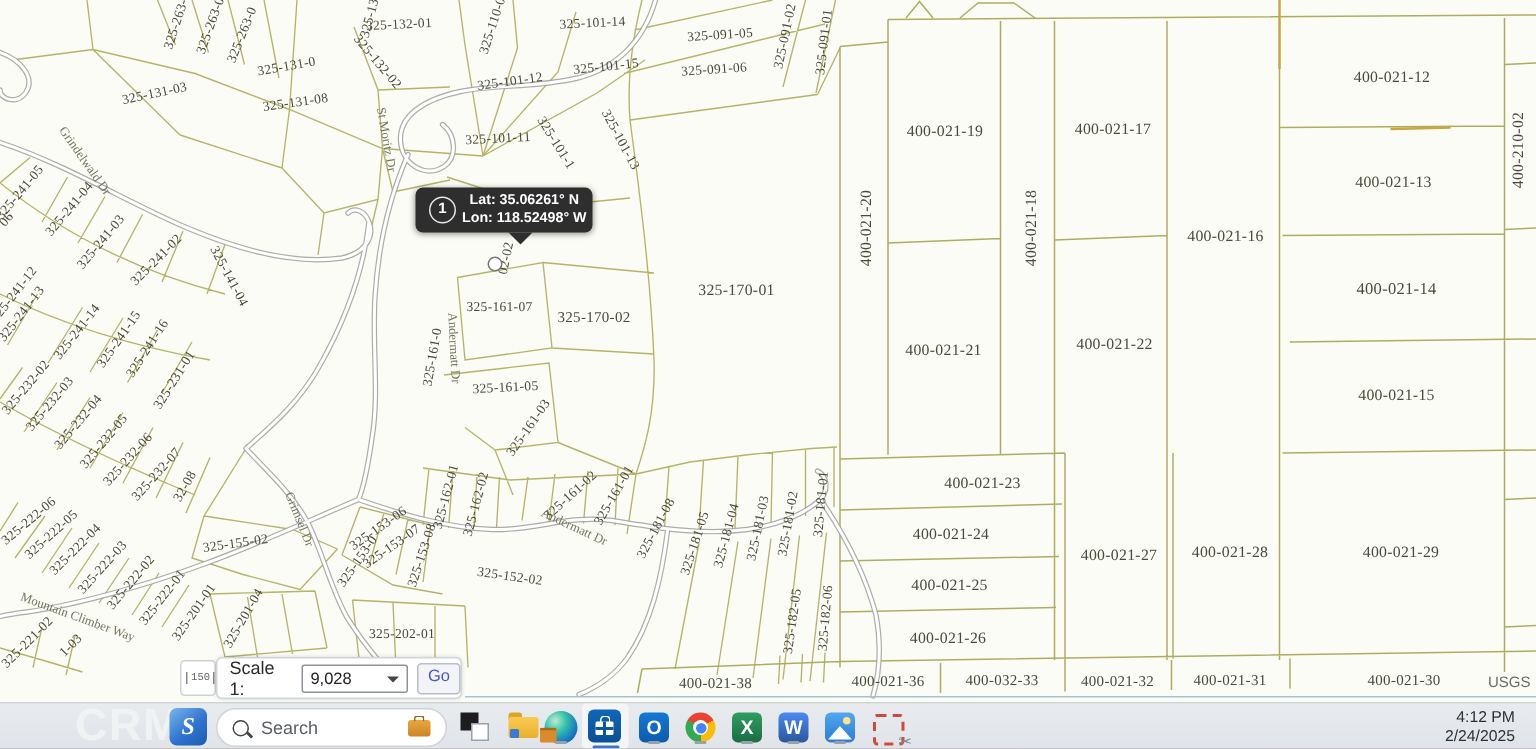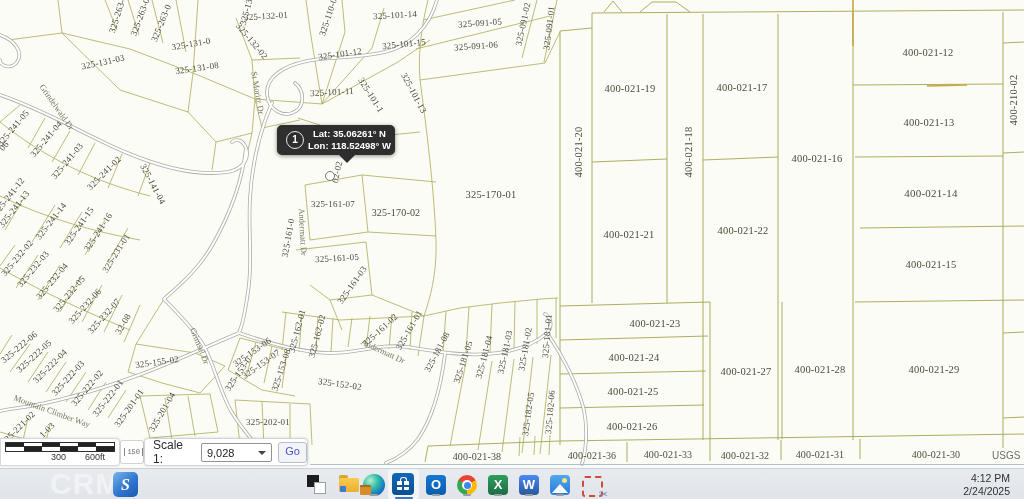--- a/index.html
+++ b/index.html
@@ -264,21 +264,21 @@
       <span class="plabel" style="left: 931px; top: 264px; transform: translate(-50%, -50%) rotate(0deg); font-size: 10.5px;">400-021-15</span>
       <span class="plabel" style="left: 634px; top: 323px; transform: translate(-50%, -50%) rotate(0deg); font-size: 10.5px; margin-left: 21px;">400-021-23</span>
       <span class="plabel" style="left: 634px; top: 357px; transform: translate(-50%, -50%) rotate(0deg); font-size: 10.5px;">400-021-24</span>
       <span class="plabel" style="left: 633px; top: 391px; transform: translate(-50%, -50%) rotate(0deg); font-size: 10.5px;">400-021-25</span>
       <span class="plabel" style="left: 632px; top: 426px; transform: translate(-50%, -50%) rotate(0deg); font-size: 10.5px;">400-021-26</span>
       <span class="plabel" style="left: 746px; top: 371px; transform: translate(-50%, -50%) rotate(0deg); font-size: 10.5px;">400-021-27</span>
       <span class="plabel" style="left: 820px; top: 369px; transform: translate(-50%, -50%) rotate(0deg); font-size: 10.5px;">400-021-28</span>
       <span class="plabel" style="left: 934px; top: 369px; transform: translate(-50%, -50%) rotate(0deg); font-size: 10.5px;">400-021-29</span>
       <span class="plabel" style="left: 477px; top: 456px; transform: translate(-50%, -50%) rotate(0deg); font-size: 10px;">400-021-38</span>
       <span class="plabel" style="left: 592px; top: 455px; transform: translate(-50%, -50%) rotate(0deg); font-size: 10px;">400-021-36</span>
-      <span class="plabel" style="left: 668px; top: 454px; transform: translate(-50%, -50%) rotate(0deg); font-size: 10px;">400-021-33</span>
+      <span class="plabel" style="left: 668px; top: 454px; transform: translate(-50%, -50%) rotate(0deg); font-size: 10px;">400-032-33</span>
       <span class="plabel" style="left: 745px; top: 455px; transform: translate(-50%, -50%) rotate(0deg); font-size: 10px;">400-021-32</span>
       <span class="plabel" style="left: 820px; top: 454px; transform: translate(-50%, -50%) rotate(0deg); font-size: 10px; text-align: right;">400-021-31</span>
       <span class="plabel" style="left: 936px; top: 454px; transform: translate(-50%, -50%) rotate(0deg); font-size: 10px;">400-021-30</span>
       <span class="slabel" style="left: 57px; top: 107px; transform: translate(-50%, -50%) rotate(55deg);">Grindelwald Dr</span>
       <span class="slabel" style="left: 258px; top: 93px; transform: translate(-50%, -50%) rotate(80deg);">St Moritz Dr</span>
       <span class="slabel" style="left: 303px; top: 232px; transform: translate(-50%, -50%) rotate(87deg);">Andermatt Dr</span>
       <span class="slabel" style="left: 383px; top: 351px; transform: translate(-50%, -50%) rotate(25deg);">Andermatt Dr</span>
       <span class="slabel" style="left: 200px; top: 346px; transform: translate(-50%, -50%) rotate(68deg);">Grimsel Dr</span>
       <span class="slabel" style="left: 52px; top: 411px; transform: translate(-50%, -50%) rotate(20deg);">Mountain Climber Way</span>
     </div>
@@ -288,40 +288,39 @@
     <div class="tiptxt">
       <div>Lat: 35.06261° N</div>
       <div>Lon: 118.52498° W</div>
     </div>
   </div>
   <div class="pin"></div>
 
   <div class="edgeline"></div>
   <div class="usgs">USGS</div>
 
-  <div class="rulerpanel">
-    <div class="rbar rbar1"></div>
-    <div class="rbar rbar2"></div>
-    <div class="rlab" style="left:50px">300</div>
-    <div class="rlab" style="left:84px">600ft</div>
-  </div>
 
   <div class="chip">
       <span>150</span>
     </div>
   <div class="scalepanel">
     <span class="scalelabel">Scale 1:</span>
     <div class="scalesel">9,028</div>
     <div class="gobtn">Go</div>
   </div>
 
   <div class="tbar">
     <div class="wmtext">CRML</div>
     <div class="wmlogo">S</div>
 
+    <div class="search">
+      <span class="mag"></span>
+      <span class="searchtext">Search</span>
+      <span class="brief"></span>
+    </div>
 
     <div class="tview">
       <div class="b1"></div>
         <div class="b2"></div>
     </div>
 
     <div class="folder">
       <div class="tab"></div>
         <div class="body"></div>
         <div class="blue"></div>

